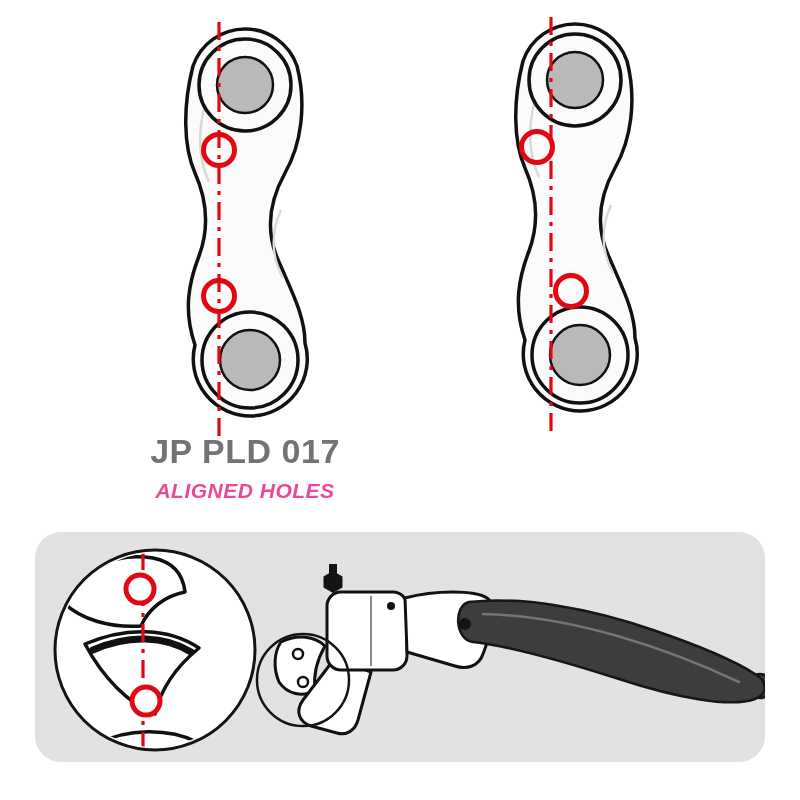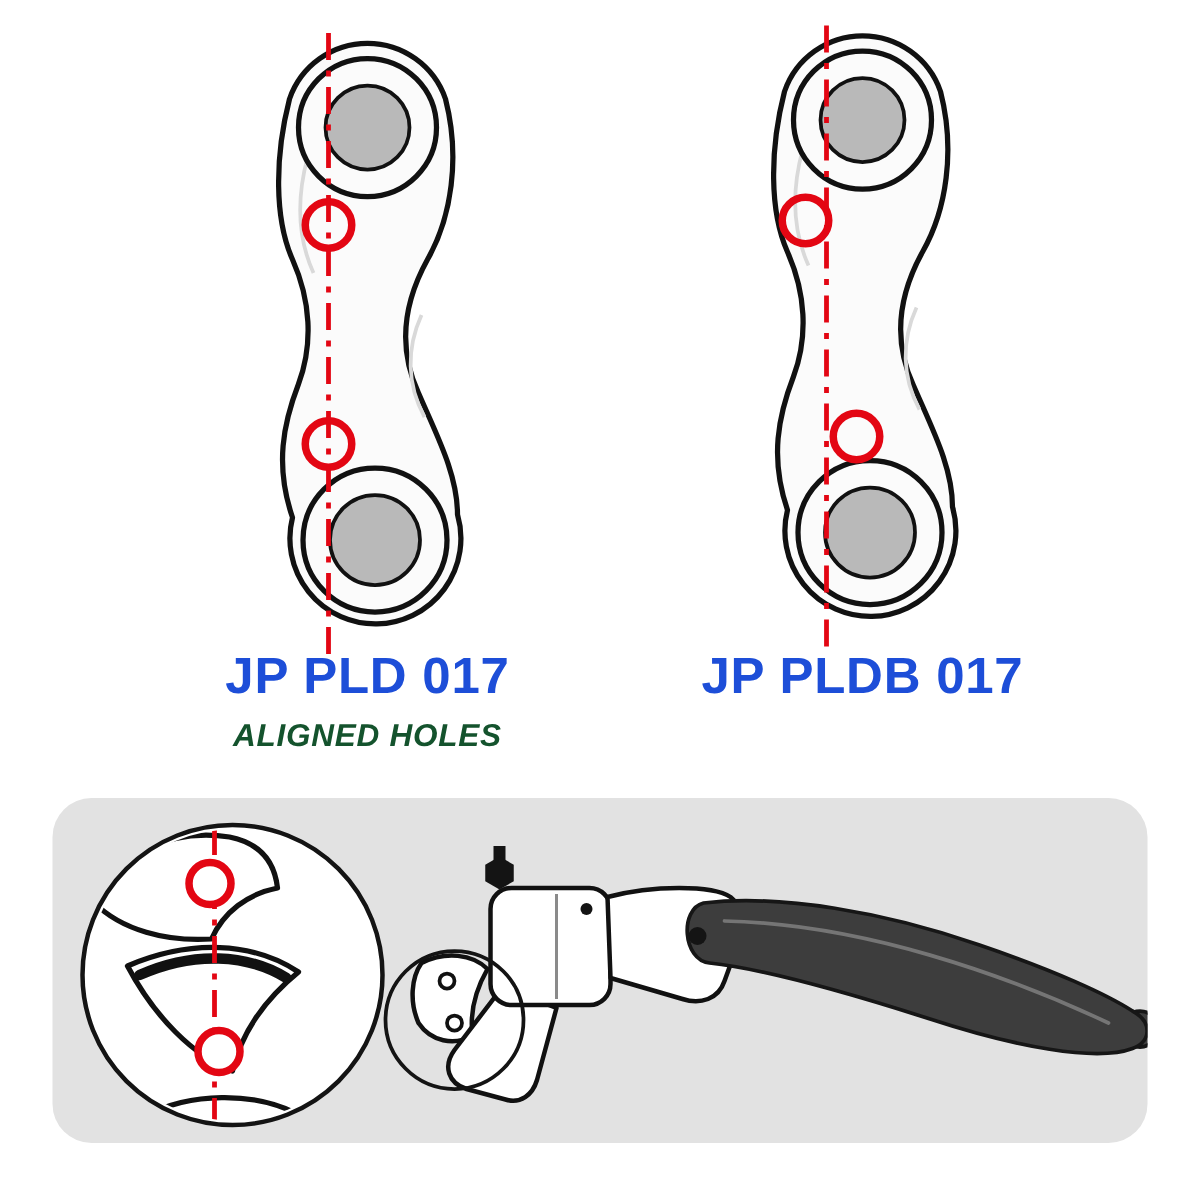--- a/index.html
+++ b/index.html
@@ -8,29 +8,29 @@
     width: 800px; height: 800px;
     background: var(--background, #ffffff);
     font-family: "Liberation Sans", sans-serif;
     overflow: hidden;
   }
   .diagram-svg { position: absolute; }
   .caption { position: absolute; text-align: center; }
   .caption .title {
     font-size: 34px;
     font-weight: 800;
-    color: #1d4ed8;
+    color: #737373;
     letter-spacing: 0.5px;
   }
   .caption .subtitle {
     margin-top: 8px;
     font-size: 21px;
     font-style: italic;
     font-weight: 600;
-    color: #14532d;
+    color: #ec4899;
     letter-spacing: 0.5px;
   }
   .panel {
     position: absolute;
     left: 35px; top: 532px;
     width: 730px; height: 230px;
     background: var(--panel-bg, #e2e2e2);
     border-radius: 26px;
   }
   
@@ -122,21 +122,20 @@
     <circle class="hole-ring" cx="112" cy="142" r="15.5"></circle>
     <circle class="hole-ring" cx="146" cy="286" r="15.5"></circle>
     <line class="center-line" x1="126" y1="12" x2="126" y2="428"></line>
   </svg>
 
   <div class="caption" style="left:70px; top:432px; width:350px;">
     <div class="title">JP PLD 017</div>
     <div class="subtitle">ALIGNED HOLES</div>
   </div>
   <div class="caption" style="left:400px; top:432px; width:350px;">
-    <div class="title">JP PLDB 017</div>
   </div>
 
   <div class="panel">
     <svg width="730" height="230" viewBox="0 0 730 230">
       <defs>
         <clipPath id="zoomClip">
             <circle cx="120" cy="118" r="97"></circle>
           </clipPath>
       </defs>
 

